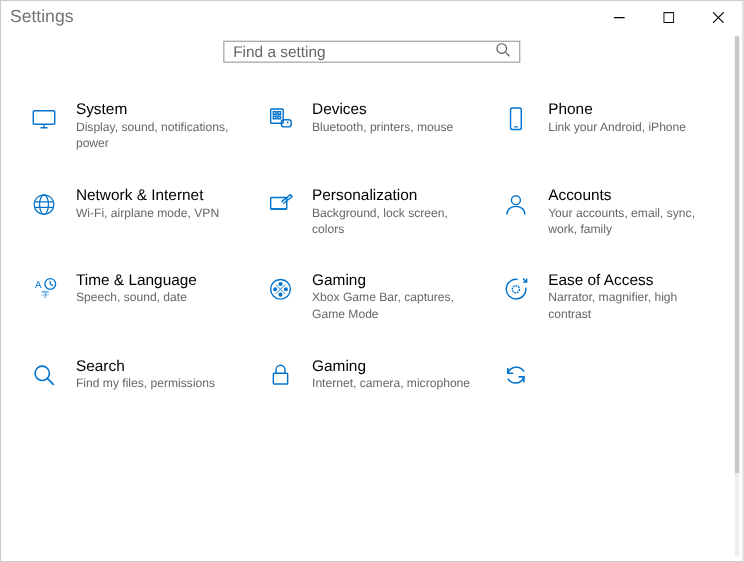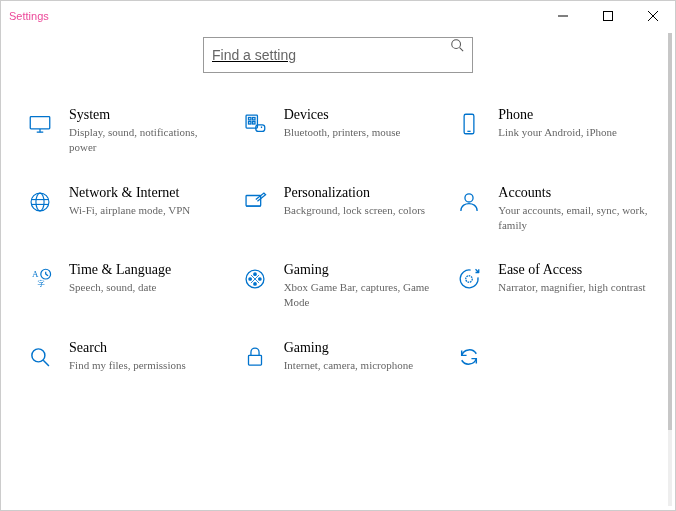--- a/index.html
+++ b/index.html
@@ -1,27 +1,27 @@
 <!DOCTYPE html>
 <html><head>
 <meta charset="utf-8">
 <style>
 * { box-sizing: border-box; margin: 0; padding: 0; }
 body { font-family: "Segoe UI", Arial, sans-serif; background: #fff; width: 676px; height: 511px; overflow: hidden; border: 1px solid #ccc; position: relative; }
-.titlebar { display: flex; align-items: center; height: 30px; padding-left: 8px; font-size: 11px; color: #ec4899; }
+.titlebar { display: flex; align-items: center; height: 30px; padding-left: 8px; font-size: 16px; color: #737373; }
 .titlebar .title { flex: 1; }
 .tb-btn { width: 45px; height: 30px; display: flex; align-items: center; justify-content: center; color: #000; }
 .tb-btn svg { width: 10px; height: 10px; }
 .content { padding: 6px 20px 0 20px; }
 .search-wrap { display: flex; justify-content: center; margin-bottom: 30px; }
-.search { width: 270px; height: 36px; border: 1px solid #999; display: flex; padding: 0 8px; text-decoration: underline; }
+.search { width: 270px; height: 20px; border: 1px solid #999; display: flex; padding: 0 8px; }
 .search input { flex: 1; border: none; outline: none; font-size: 14px; color: #333; background: transparent; }
 .search input::placeholder { color: #666; }
 .search-icon { color: #555; }
-.grid { display: grid; grid-template-columns: repeat(3, 1fr); gap: 22px 10px; font-family: Liberation Serif, serif; }
+.grid { display: grid; grid-template-columns: repeat(3, 1fr); gap: 22px 10px; }
 .tile { display: flex; align-items: flex-start; padding: 4px; cursor: default; }
 .tile .icon { width: 30px; height: 30px; flex-shrink: 0; display: flex; align-items: center; justify-content: center; color: #0173cd; margin-right: 14px; margin-top: 2px; }
 .tile .icon svg { width: 26px; height: 26px; }
 .tile .txt { display: flex; flex-direction: column; }
 .tile .t-title { font-size: 14px; color: #000; margin-bottom: 2px; }
 .tile .t-desc { font-size: 11px; color: #666; line-height: 1.35; max-width: 150px; }
 .highlight { border: 3px solid #e3242b; padding: 10px 6px; margin: -12px -6px; }
 .scrollbar { position: absolute; right: 3px; top: 32px; bottom: 4px; width: 4px; background: #eee; }
 .scroll-thumb { position: absolute; top: 0; width: 100%; height: 84%; background: #c7c7c7; }
 </style>

